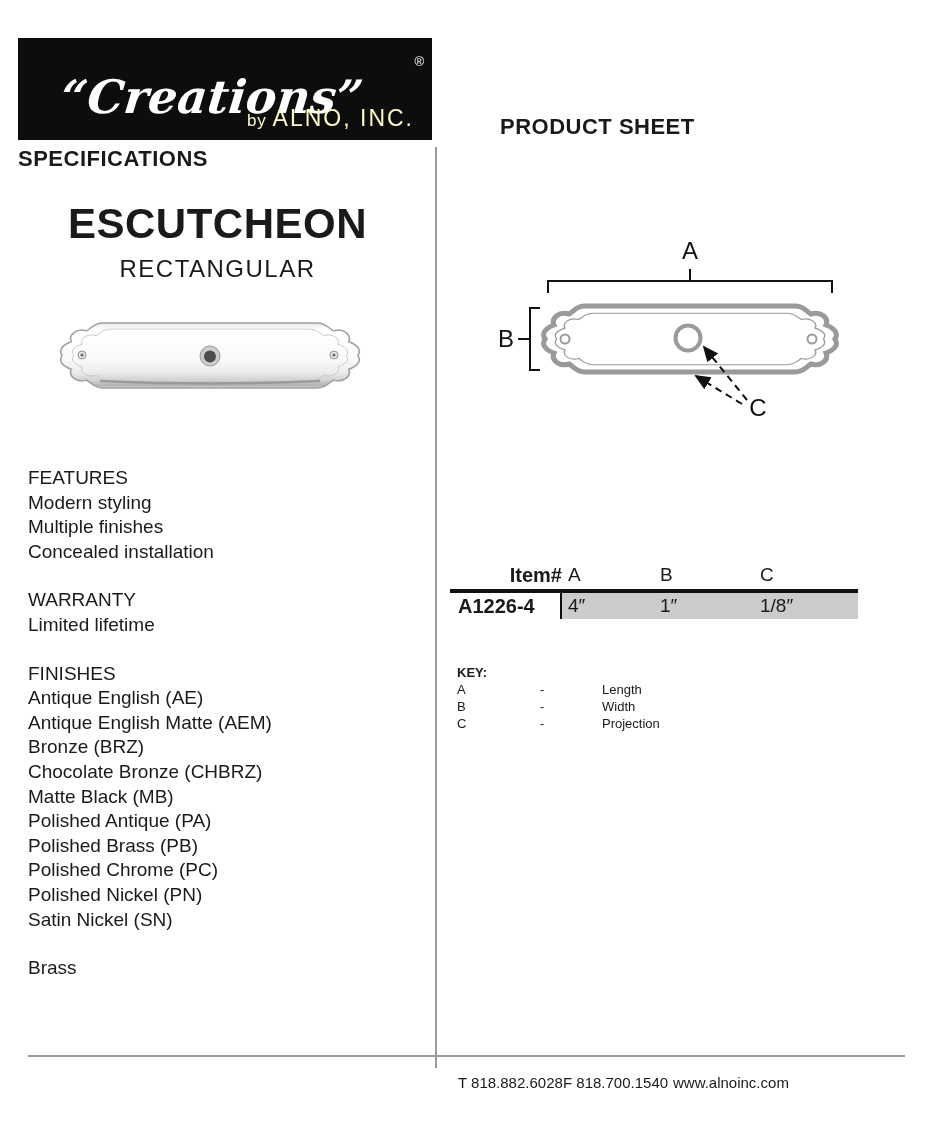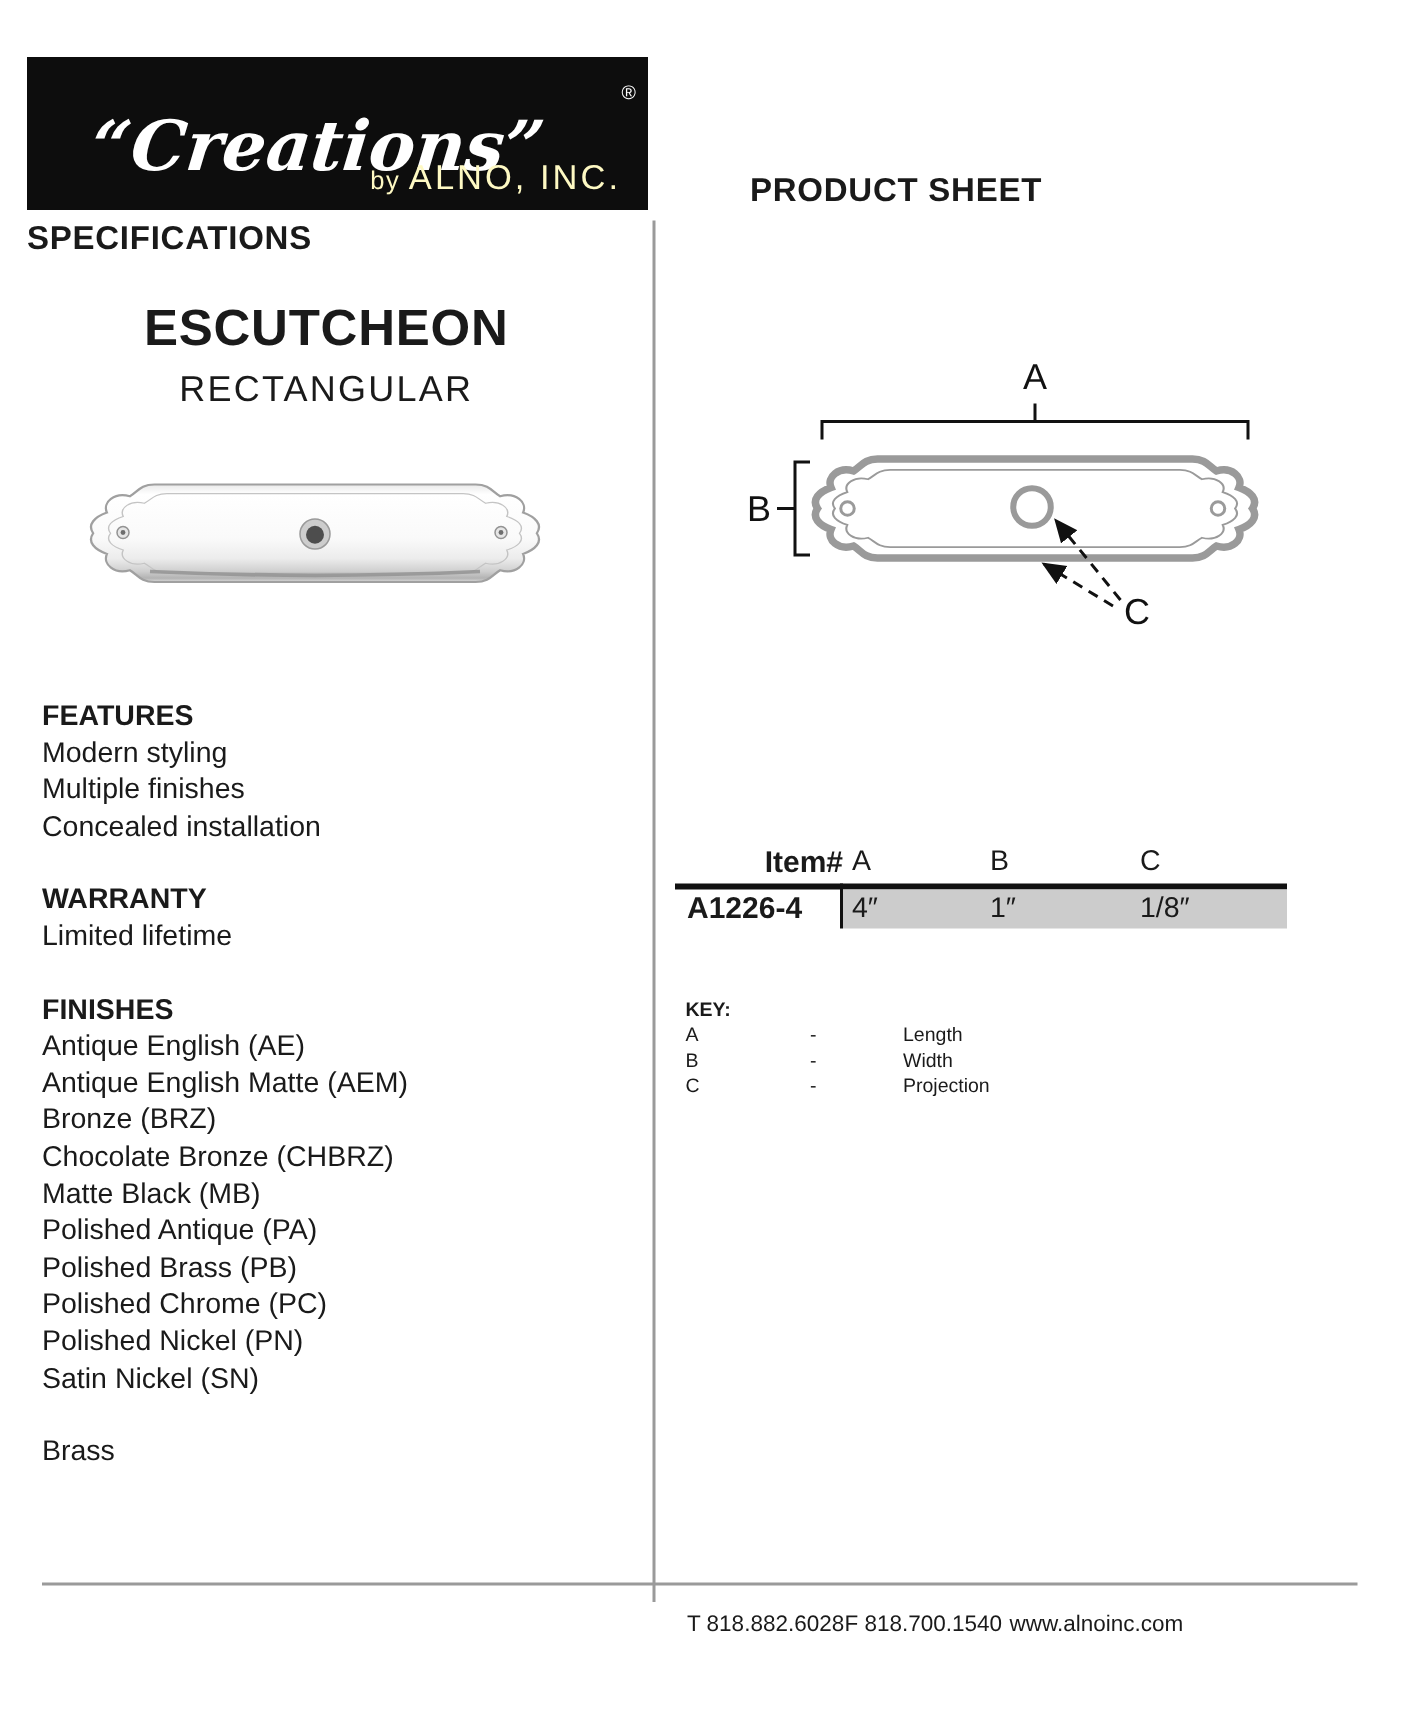--- a/index.html
+++ b/index.html
@@ -16,26 +16,26 @@
     transform:skewX(-6deg);
   }
   .logo-reg{position:absolute;right:8px;top:16px;color:#fff;font-size:13px;}
   .logo-byline{position:absolute;right:18px;bottom:8px;color:#fef9c3;}
   .logo-by{font-size:17px;letter-spacing:1px;}
   .logo-company{font-size:23px;letter-spacing:2px;font-weight:400;}
   
   .spec-label{position:absolute;left:18px;top:146px;font-size:22px;font-weight:bold;letter-spacing:.5px;}
   .vdivider{position:absolute;left:435px;top:147px;width:2px;height:921px;background:#9a9a9a;}
   .title-block{position:absolute;left:0;top:200px;width:435px;text-align:center;}
-  .title-main{font-size:34px;font-weight:bold;letter-spacing:.5px;margin:0;}
+  .title-main{font-size:42px;font-weight:bold;letter-spacing:.5px;margin:0;}
   .title-sub{font-size:24px;font-weight:normal;letter-spacing:1.5px;margin:7px 0 0 0;}
   .photo{position:absolute;left:40px;top:300px;}
   .left-body{position:absolute;left:28px;top:466px;width:400px;font-size:19px;line-height:24.6px;}
   .section + .section{margin-top:24px;}
-  .section .h{font-weight:bold;}
+  .section .h{font-weight:normal;}
   
   .product-sheet-label{position:absolute;left:500px;top:114px;font-size:22px;font-weight:bold;letter-spacing:.5px;}
   .diagram{position:absolute;left:480px;top:228px;}
   .spec-table{position:absolute;left:450px;top:562px;width:408px;height:60px;font-size:19px;}
   .spec-table .th-item{position:absolute;left:0;top:2px;width:112px;text-align:right;font-weight:bold;font-size:20px;}
   .spec-table .th-a{position:absolute;left:118px;top:2px;}
   .spec-table .th-b{position:absolute;left:210px;top:2px;}
   .spec-table .th-c{position:absolute;left:310px;top:2px;}
   .spec-table .hline{position:absolute;left:0;top:27px;width:408px;height:4px;background:#111;}
   .spec-table .rowbg{position:absolute;left:112px;top:31px;width:296px;height:26px;background:#cccccc;}

